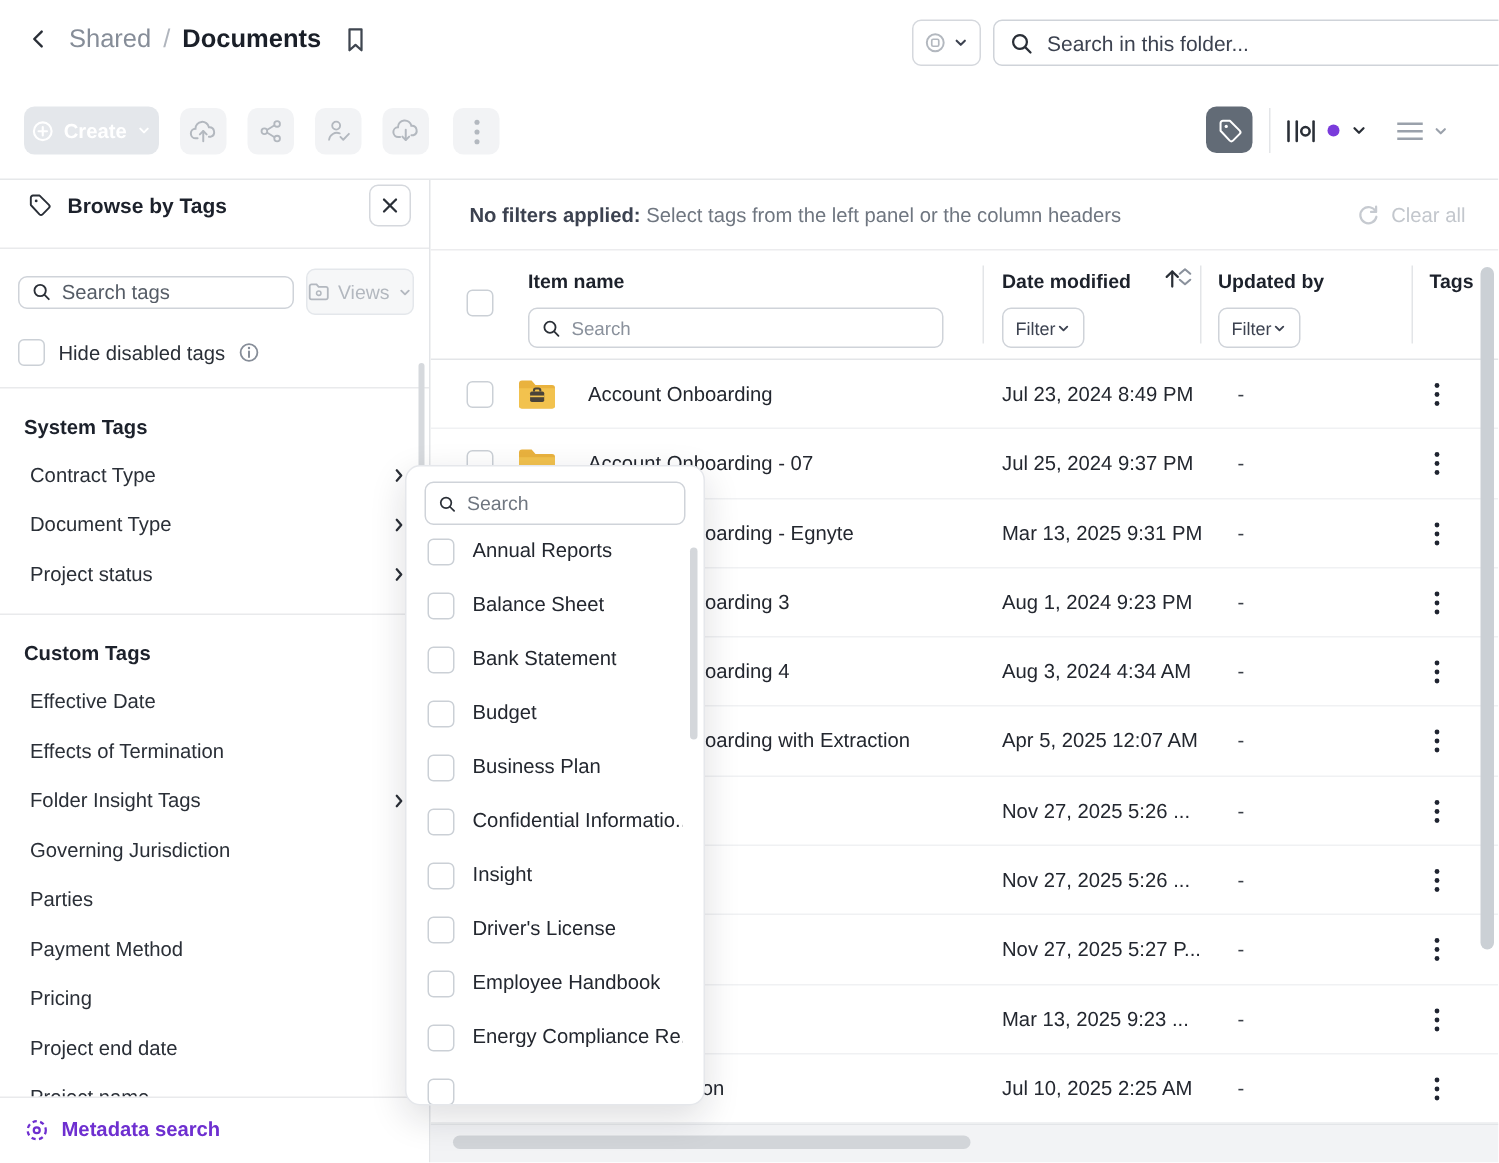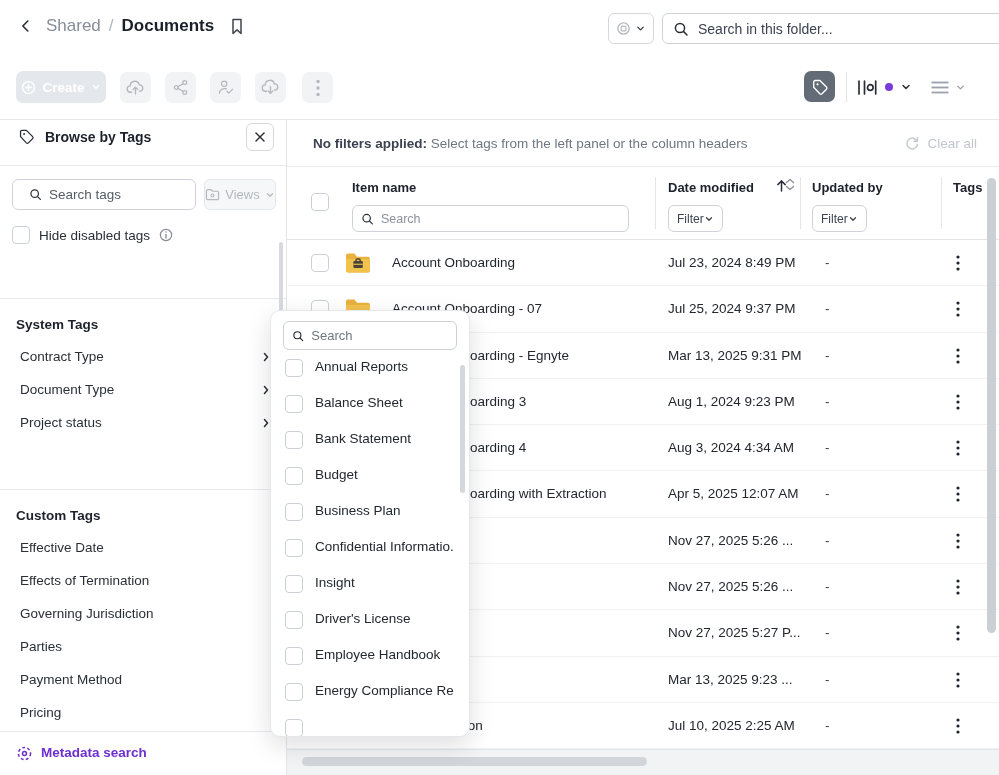--- a/index.html
+++ b/index.html
@@ -40,29 +40,29 @@
     gap:5px; background:none; border:none; color:#9aa1ab; }
 
   
   .sidebar { position:absolute; left:0; top:120px; width:287px; bottom:0; background:#fff;
     border-right:1px solid #e3e5e8; z-index:5; }
   .sb-header { height:46px; border-bottom:1px solid #e9eaec; display:flex; align-items:center; padding:0 12px 12px 18px; gap:10px; }
   .sb-title { font-size:14px; font-weight:700; color:#1c212b; flex:1; }
   .sb-close { width:28px; height:28px; border:1px solid #d5d8dd; border-radius:6px; background:#fff;
     display:flex; align-items:center; justify-content:center; color:#3c4250; }
   .sb-search-row { display:flex; align-items:center; padding:13px 10px 0 12px; gap:8px; }
-  .sb-search { flex:1; height:31px; border:1px solid #cfd3d9; border-radius:6px; display:flex;
-    align-items:center; padding:0 16px; gap:7px; background:#fff; }
+  .sb-search { flex:1; height:22px; border:1px solid #cfd3d9; border-radius:6px; display:flex;
+    align-items:center; padding:0 8px; gap:7px; background:#fff; }
   .sb-search input { border:none; outline:none; width:100%; font-size:13.5px; font-family:inherit; color:#2a2f37; }
   .sb-search input::placeholder { color:#555c66; }
   .views-btn { height:31px; min-width:72px; border:1px solid #e4e7eb; border-radius:6px; background:#f6f7f8;
     color:#b3b8bf; font-size:13px; display:flex; align-items:center; justify-content:center; gap:5px; font-family:inherit; }
   .sb-hide-row { display:flex; align-items:center; gap:9px; padding:16px 12px 14px 12px; font-size:13.5px; color:#2a2f37; }
   .cb { width:18px; height:18px; border:1.5px solid #cbd0d6; border-radius:4px; background:#fff; flex:none; }
-  .sb-section { border-top:1px solid #e9eaec; padding:14px 0 10px 0;margin-top:40px; }
+  .sb-section { border-top:1px solid #e9eaec; padding:14px 0 10px 0; }
   .sb-section-title { font-size:13.5px; font-weight:700; color:#1c212b; padding:4px 16px 8px 16px; }
   .sb-item { height:33px; display:flex; align-items:center; padding:0 14px 0 20px; cursor:pointer; }
   .sb-item-label { flex:1; font-size:13.5px; color:#2a2f37; }
   .sb-scrollthumb { position:absolute; right:3px; top:122px; width:4px; height:78px; background:#d6d9dd; border-radius:2px; }
   .sb-footer { position:absolute; left:0; right:0; bottom:0; height:44px; border-top:1px solid #e9eaec;
     background:#fff; display:flex; align-items:center; padding:0 16px; gap:8px; }
   .metadata-link { font-size:13.5px; font-weight:700; color:var(--accent); display:flex; gap:8px; cursor:pointer; }
 
   
   .main { position:absolute; left:287px; top:120px; right:0; bottom:0; background:#fff; }
@@ -297,20 +297,26 @@
         </div>
         <div class="sb-section">
           <div class="sb-section-title">Custom Tags</div>
           <div class="sb-item">
             <span class="sb-item-label">Effective Date</span>
           </div>
           <div class="sb-item">
             <span class="sb-item-label">Effects of Termination</span>
           </div>
           <div class="sb-item">
+            <span class="sb-item-label">Folder Insight Tags</span>
+            <svg width="12" height="12" viewBox="0 0 12 12">
+              <polyline points="4.5,2.5 7.5,6 4.5,9.5" fill="none" stroke="#2a2f37" stroke-width="1.5" stroke-linecap="round" stroke-linejoin="round"></polyline>
+            </svg>
+          </div>
+          <div class="sb-item">
             <span class="sb-item-label">Governing Jurisdiction</span>
           </div>
           <div class="sb-item">
             <span class="sb-item-label">Parties</span>
           </div>
           <div class="sb-item">
             <span class="sb-item-label">Payment Method</span>
           </div>
           <div class="sb-item">
             <span class="sb-item-label">Pricing</span>

